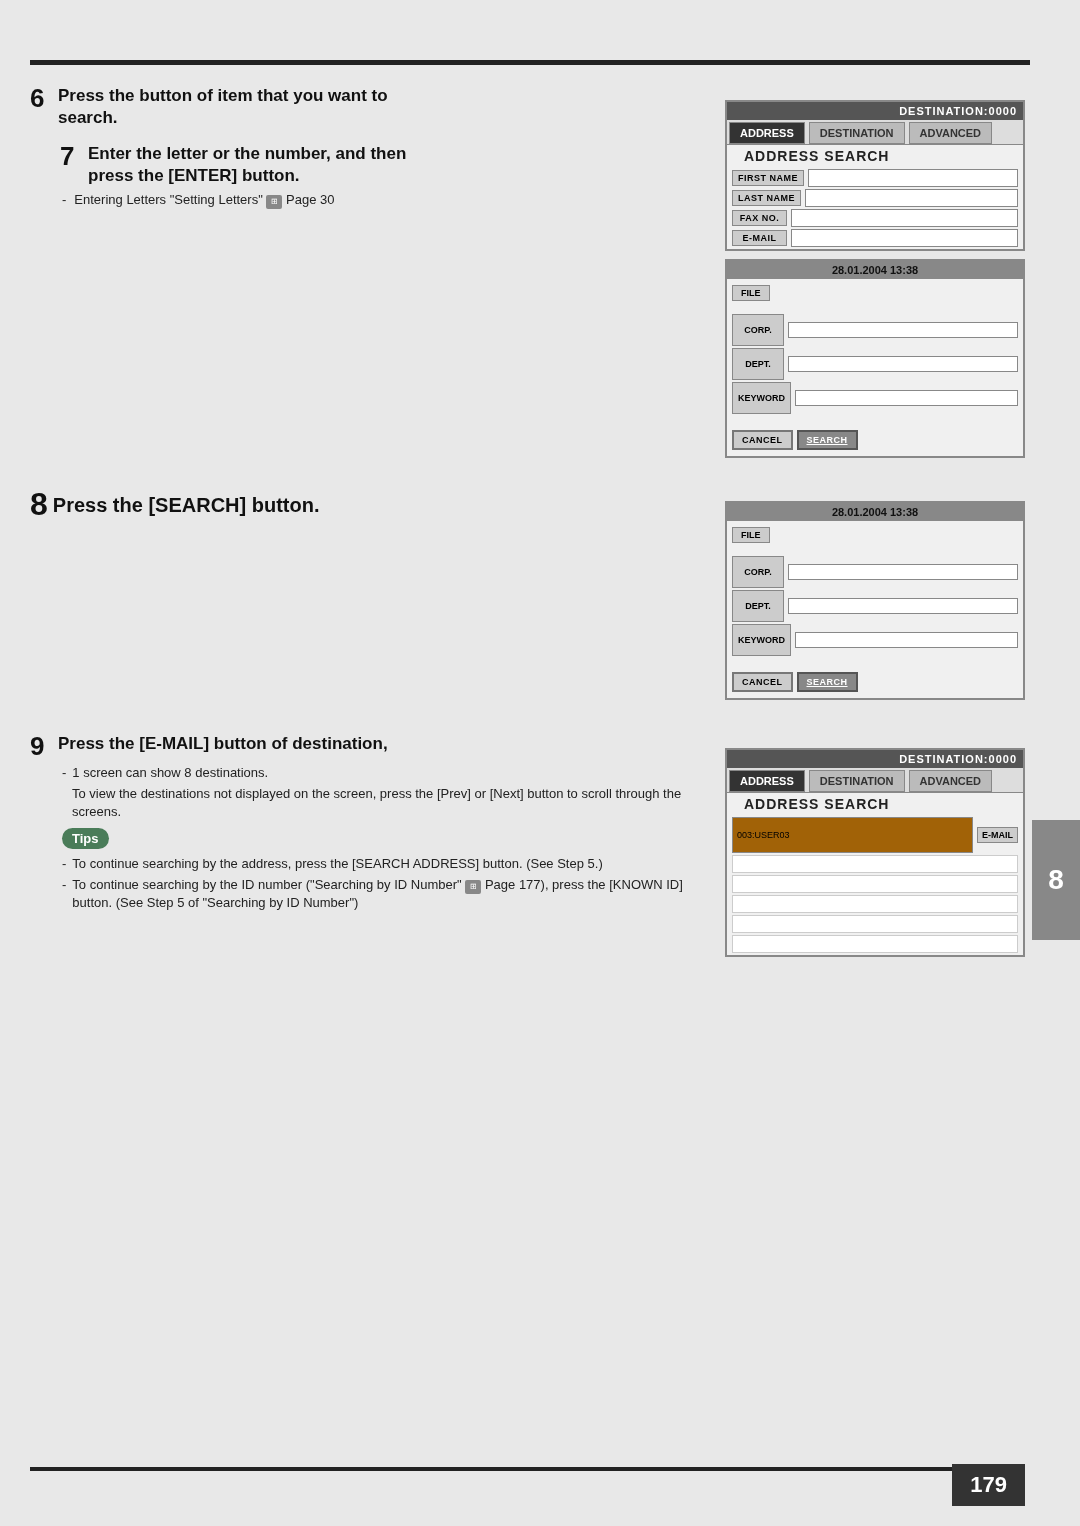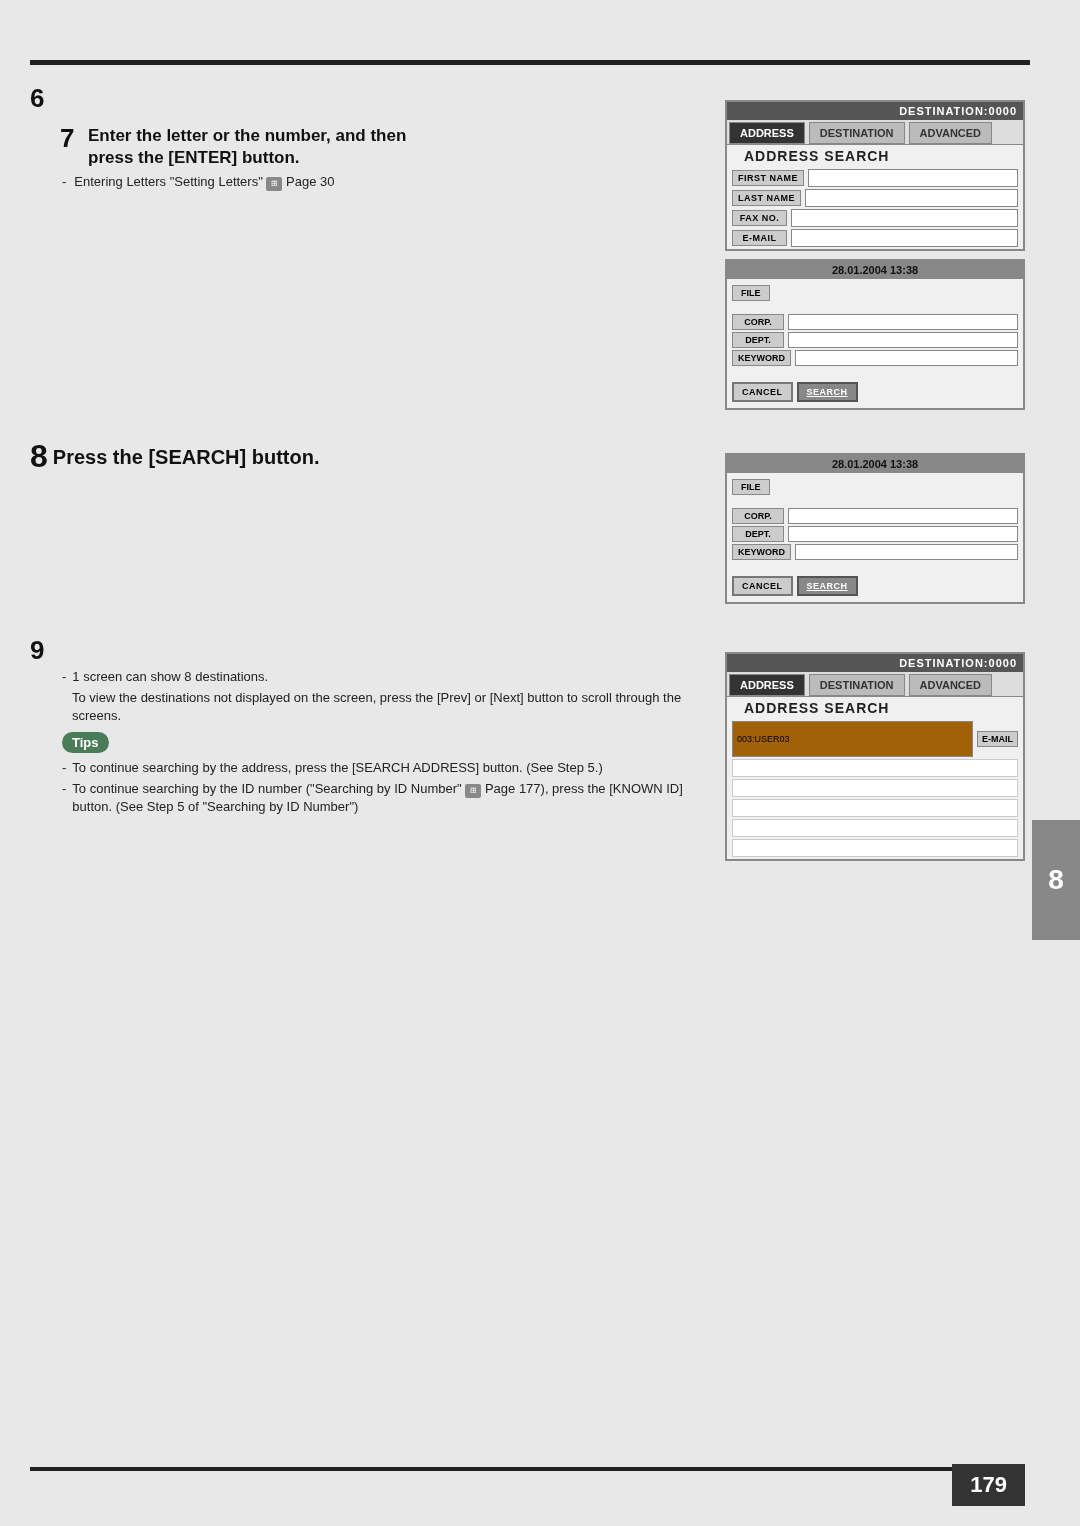--- a/index.html
+++ b/index.html
@@ -234,21 +234,21 @@
       display: flex;
       align-items: center;
       margin: 2px 5px;
       gap: 4px;
     }
     .panel-field-label {
       background: #ccc;
       border: 1px solid #888;
       font-size: 9px;
       font-weight: bold;
-      padding: 2px 5px;
+      padding: 10px 5px;
       min-width: 52px;
       text-align: center;
     }
     .panel-field-input {
       flex: 1;
       height: 16px;
       border: 1px solid #888;
       background: #fff;
     }
     .panel-bottom-row {
@@ -406,20 +406,24 @@
   </div>
 
   <div class="main-layout">
 
     <div class="section">
 
       <div class="text-col">
 
         <div class="step-heading">
           <span class="step-num">6</span>
+          <div>
+            <div class="step-text">Press the button of item that you want to</div>
+            <div class="step-text">search.</div>
+          </div>
         </div>
 
         <div class="step-heading sub-step" style="margin-top:14px;">
           <span class="step-num">7</span>
           <div>
             <div class="step-text">Enter the letter or the number, and then</div>
             <div class="step-text">press the [ENTER] button.</div>
           </div>
         </div>
 
@@ -527,20 +531,21 @@
         </div>
       </div>
     </div>
 
     <div class="section" style="margin-top:10px;">
       <div class="text-col">
 
         <div class="step-heading">
           <span class="step-num">9</span>
           <div>
+            <div class="step-text">Press the [E-MAIL] button of destination,</div>
           </div>
         </div>
 
         <div class="bullet-notes-list">
           <div class="bullet-note-item">
             <span>-</span>
             <span>1 screen can show 8 destinations.</span>
           </div>
           <div class="bullet-note-item" style="margin-left:10px;">
             <span>To view the destinations not displayed on the screen, press the [Prev] or [Next] button to scroll through the screens.</span>

